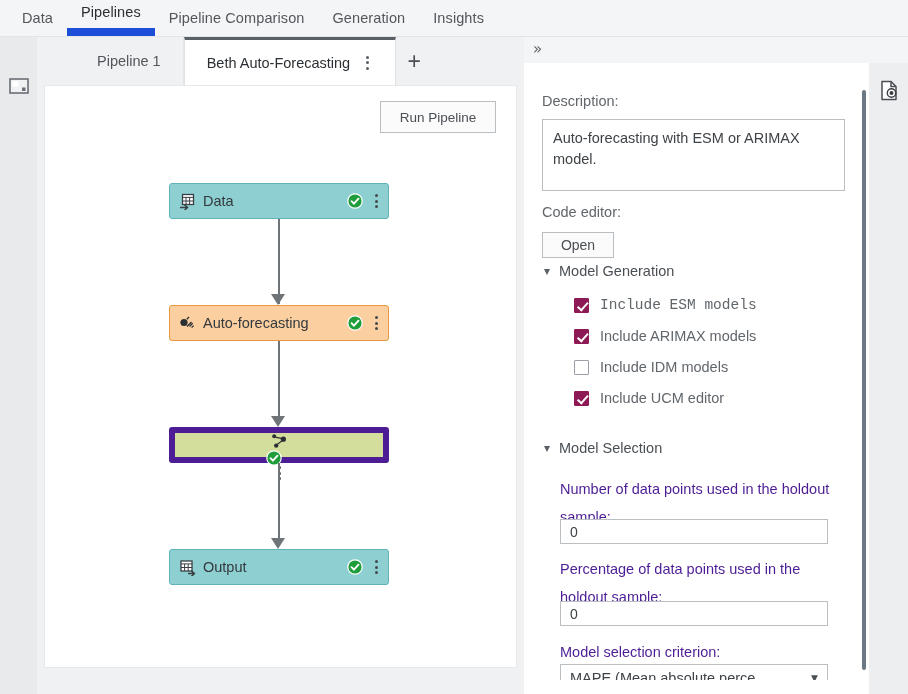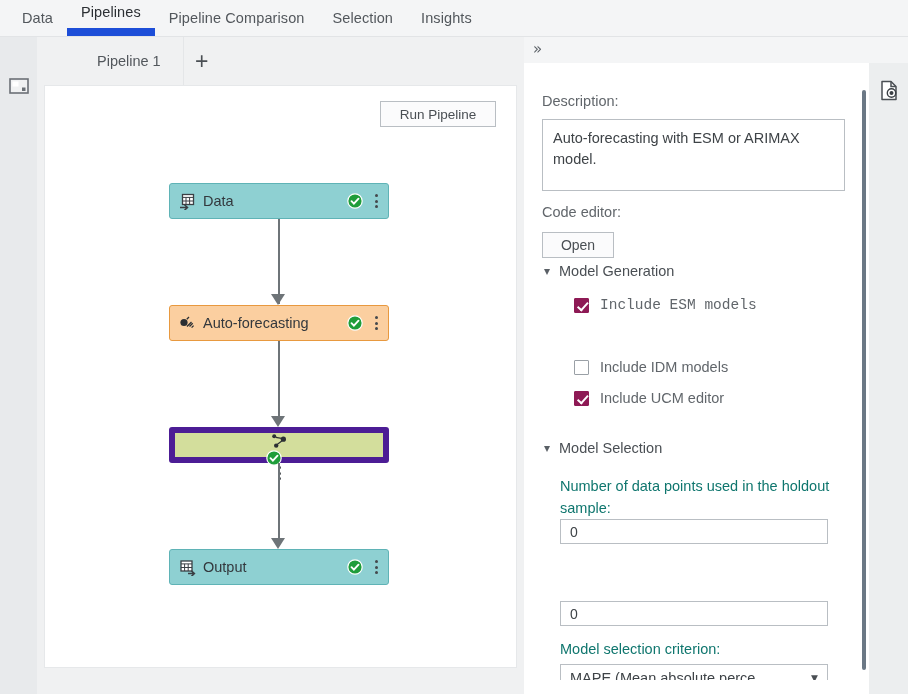--- a/index.html
+++ b/index.html
@@ -54,21 +54,21 @@
 
   
   .canvas-wrap {
     position:absolute; left:37px; top:85px; width:487px; height:609px; background:#f0f1f2;
   }
   .canvas {
     position:absolute; left:7px; top:0px; width:473px; height:583px;
     background:#ffffff; border:1px solid #e6e8ea;
   }
   .run-btn {
-    position:absolute; left:380px; top:101px; width:116px; height:26px;
+    position:absolute; left:380px; top:101px; width:116px; height:32px;
     background:#fbfbfc; border:1px solid #b9bec3; color:#4a4f54;
     font-size:13.5px; font-family:"Liberation Sans", sans-serif;
     cursor:pointer; display:flex; align-items:center; justify-content:center;
   }
 
   
   .node {
     position:absolute; height:36px; width:220px; left:169px;
     display:flex; align-items:center; border-radius:3px; padding:0 8px 0 9px;
   }
@@ -136,57 +136,67 @@
     margin-right:11px; flex:0 0 15px; position:relative; border-radius:1px;
   }
   .cb.checked { background:#8e1a55; border-color:#8e1a55; }
   .cb.checked::after {
     content:""; position:absolute; left:4.5px; top:1px; width:4px; height:8.5px;
     border:solid #fff; border-width:0 2px 2px 0; transform:rotate(42deg);
   }
   .cb-label { font-size:14.5px; color:#61666b; }
 
   .field-label { position:absolute; left:36px; width:290px; font-size:14.5px;
-    color:#0f766e; line-height:22px; }
+    color:#4c1d95; line-height:28px; }
   .txtinput {
     position:absolute; left:36px; width:268px; height:25px;
     border:1px solid #b9bec3; background:#fff; font-size:14px; color:#3e4347;
     padding:0 9px; font-family:"Liberation Sans", sans-serif; outline:none;
   }
   .selbox {
     position:absolute; left:36px; width:268px; height:27px;
     border:1px solid #b9bec3; background:#fff; font-size:14.5px; color:#3e4347;
     padding:0 9px; display:flex; align-items:center; cursor:pointer;
   }
   .selbox .caret { margin-left:auto; font-size:9px; color:#4a4f54; font-family:"DejaVu Sans", sans-serif; }
 </style>
 </head>
 <body>
 
 <div class="topnav">
   <div class="topnav-item active" style="color:#52575c;border-bottom:none;padding-bottom:10px;">Data</div>
   <div class="topnav-item active">Pipelines</div>
   <div class="topnav-item">Pipeline Comparison</div>
-  <div class="topnav-item">Selection</div>
+  <div class="topnav-item">Generation</div>
   <div class="topnav-item">Insights</div>
 </div>
 
 <div class="leftrail">
   <div class="rail-icon">
     <svg width="20" height="18" viewBox="0 0 20 18">
       <rect x="1" y="2" width="18" height="14" fill="#f0f1f2" stroke="#6b7076" stroke-width="1.6"></rect>
       <rect x="3.5" y="4.5" width="6" height="5" fill="#ffffff"></rect>
       <rect x="13" y="10.5" width="3.5" height="3.5" fill="#6b7076"></rect>
     </svg>
   </div>
 </div>
 
 <div class="tabstrip">
   <div style="width:38px;background:#f0f1f2;"></div>
   <div class="ptab">Pipeline 1</div>
+  <div class="ptab active">
+    <span>Beth Auto-Forecasting</span>
+    <span class="tab-kebab" style="margin-left:14px;">
+      <span class="kebab-dots">
+          <i></i>
+          <i></i>
+          <i></i>
+        </span>
+    </span>
+  </div>
   <div class="tab-add">+</div>
 </div>
 
 <div class="canvas-wrap">
   <div class="canvas"></div>
 </div>
 
 <button class="run-btn">Run Pipeline</button>
 
 <div class="node" style="top:183px;background:#8ed0d2;border:1px solid #5fb3b6;">
@@ -321,37 +331,42 @@
 
     <div class="section-head" style="top:214px;">
       <span class="chev">▾</span>
       <span>Model Generation</span>
     </div>
 
     <div class="cb-row" style="top:248px;font-family:Liberation Mono, monospace;">
       <span class="cb checked"></span>
       <span class="cb-label">Include ESM models</span>
     </div>
+    <div class="cb-row" style="top:279px;">
+      <span class="cb checked"></span>
+      <span class="cb-label">Include ARIMAX models</span>
+    </div>
     <div class="cb-row" style="top:310px;align-items:center;">
       <span class="cb"></span>
       <span class="cb-label">Include IDM models</span>
     </div>
     <div class="cb-row" style="top:341px;">
       <span class="cb checked"></span>
       <span class="cb-label">Include UCM editor</span>
     </div>
 
     <div class="section-head" style="top:391px;">
       <span class="chev">▾</span>
       <span>Model Selection</span>
     </div>
 
     <div class="field-label" style="top:426px;">Number of data points used in the holdout sample:</div>
     <input class="txtinput" style="top: 470px;" value="0">
 
+    <div class="field-label" style="top:506px;">Percentage of data points used in the holdout sample:</div>
     <input class="txtinput" style="top: 552px;" value="0">
 
     <div class="field-label" style="top:589px;">Model selection criterion:</div>
     <div class="selbox" style="top:615px;">
       <span>MAPE (Mean absolute perce…</span>
       <span class="caret">▼</span>
     </div>
   </div>
 </div>
 

